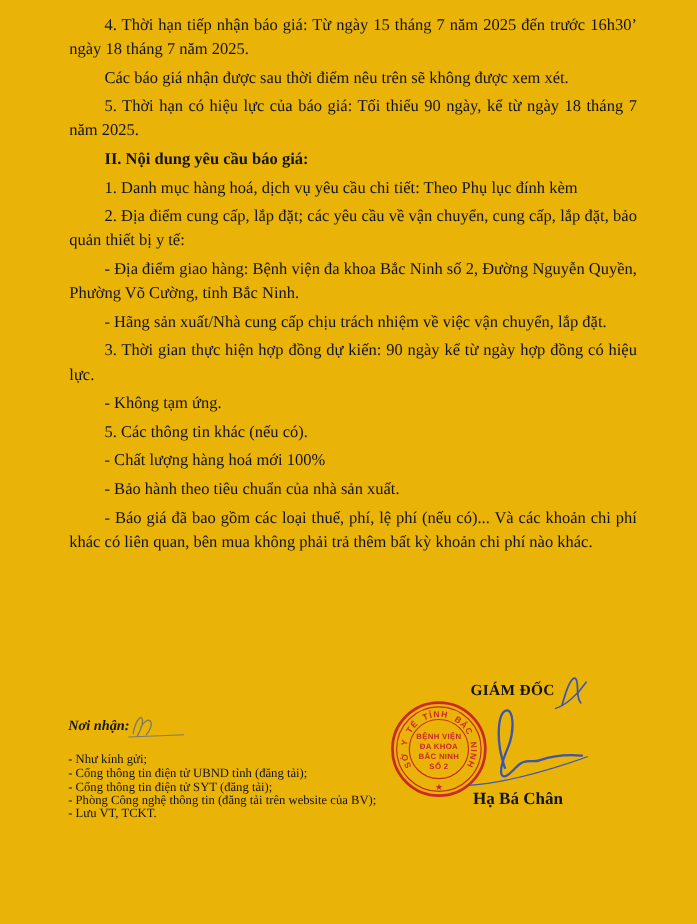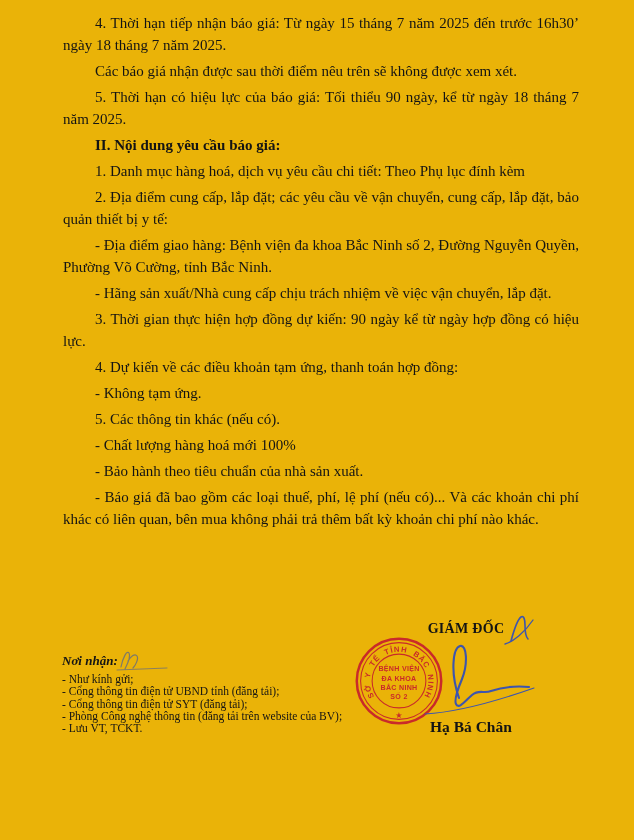--- a/index.html
+++ b/index.html
@@ -23,21 +23,21 @@
     margin:4px 0 0 0;
     font-size:15px;line-height:22px;
     text-indent:32px;text-align:justify;
   }
   .doc-body p.b{font-weight:bold;}
   
   .footer{position:absolute;inset:0;}
   .recipients{position:absolute;left:62px;top:651px;width:330px;white-space:nowrap;z-index:1;}
   .recipients-heading{font-size:13px;font-weight:bold;font-style:italic;line-height:17px;display:inline-block;}
   .recipient-line{font-size:11.5px;line-height:12.3px;}
-  .recipient-list{margin-top:4px;}
+  .recipient-list{margin-top:16px;}
   .noi-nhan-mark{position:absolute;left:52px;top:-3px;}
   .signer-title{
     position:absolute;left:420px;top:621px;width:92px;
     font-size:14px;font-weight:bold;text-align:center;letter-spacing:.3px;
   }
   .signer-name{
     position:absolute;left:430px;top:718px;width:106px;
     font-size:15.5px;font-weight:bold;text-align:left;
   }
   .paraph-svg{position:absolute;left:503px;top:611px;z-index:4;}
@@ -61,21 +61,20 @@
   <div class="doc-body">
     <p>4. Thời hạn tiếp nhận báo giá: Từ ngày 15 tháng 7 năm 2025 đến trước 16h30’ ngày 18 tháng 7 năm 2025.</p>
     <p>Các báo giá nhận được sau thời điểm nêu trên sẽ không được xem xét.</p>
     <p>5. Thời hạn có hiệu lực của báo giá: Tối thiểu 90 ngày, kể từ ngày 18 tháng 7 năm 2025.</p>
     <p class="b">II. Nội dung yêu cầu báo giá:</p>
     <p>1. Danh mục hàng hoá, dịch vụ yêu cầu chi tiết: Theo Phụ lục đính kèm</p>
     <p>2. Địa điểm cung cấp, lắp đặt; các yêu cầu về vận chuyển, cung cấp, lắp đặt, bảo quản thiết bị y tế:</p>
     <p>- Địa điểm giao hàng: Bệnh viện đa khoa Bắc Ninh số 2, Đường Nguyễn Quyền, Phường Võ Cường, tỉnh Bắc Ninh.</p>
     <p>- Hãng sản xuất/Nhà cung cấp chịu trách nhiệm về việc vận chuyển, lắp đặt.</p>
     <p>3. Thời gian thực hiện hợp đồng dự kiến: 90 ngày kể từ ngày hợp đồng có hiệu lực.</p>
-    <p>4. Dự kiến về các điều khoản tạm ứng, thanh toán hợp đồng:</p>
     <p>- Không tạm ứng.</p>
     <p>5. Các thông tin khác (nếu có).</p>
     <p>- Chất lượng hàng hoá mới 100%</p>
     <p>- Bảo hành theo tiêu chuẩn của nhà sản xuất.</p>
     <p>- Báo giá đã bao gồm các loại thuế, phí, lệ phí (nếu có)... Và các khoản chi phí khác có liên quan, bên mua không phải trả thêm bất kỳ khoản chi phí nào khác.</p>
   </div>
 
   <div class="footer">
 
     <div class="recipients">

